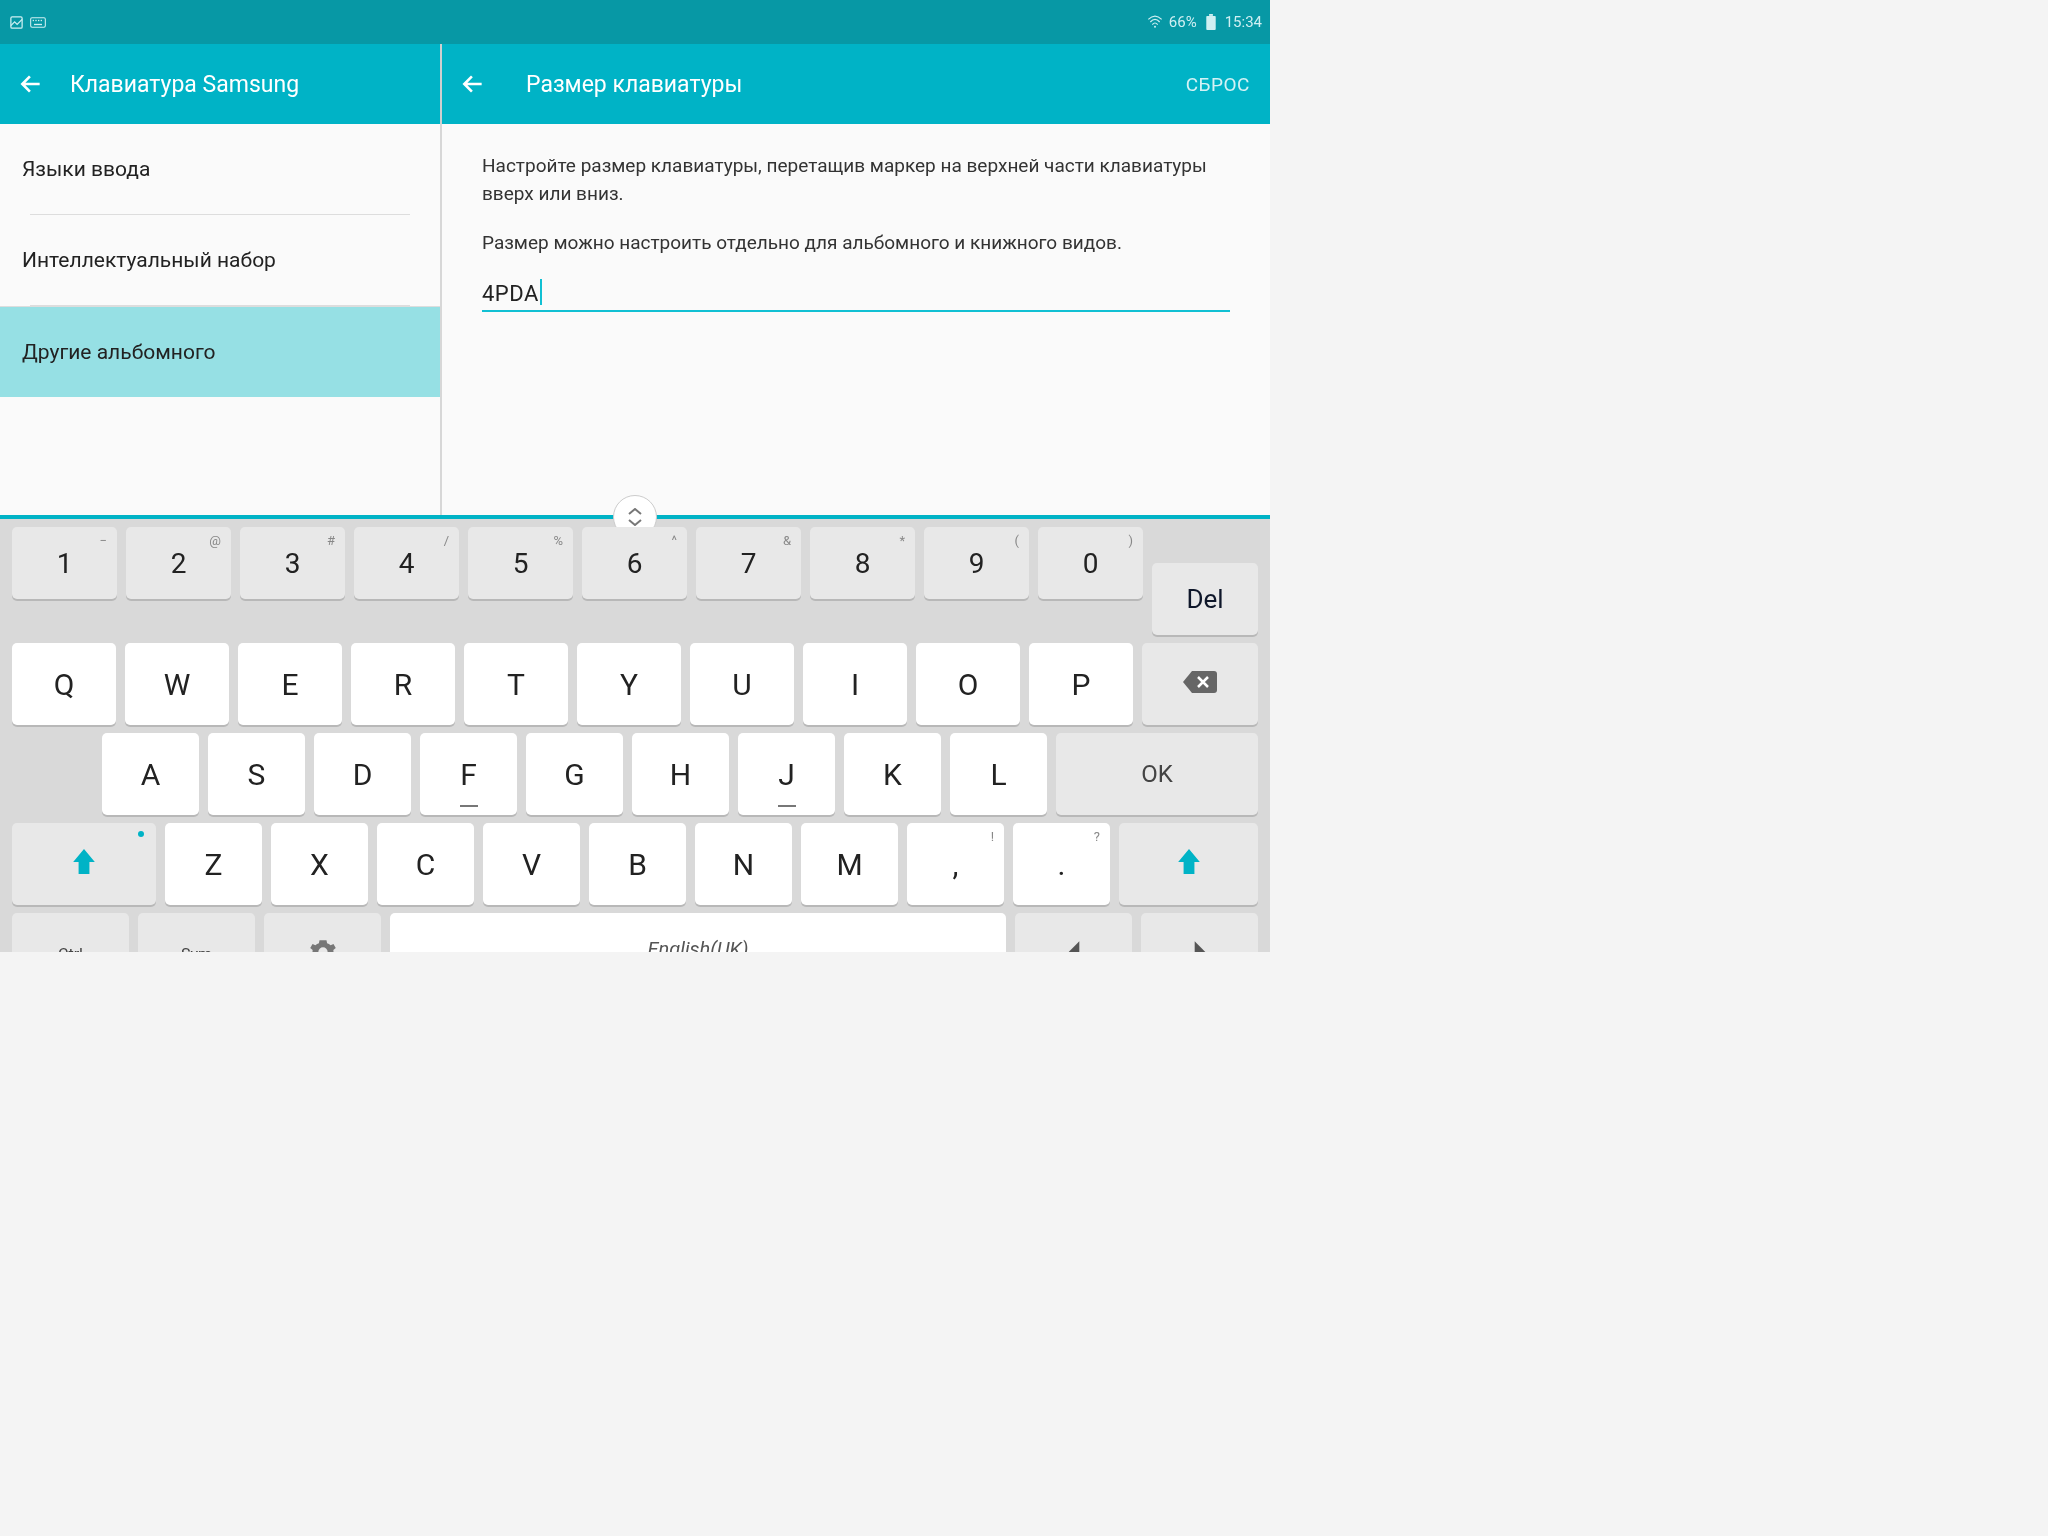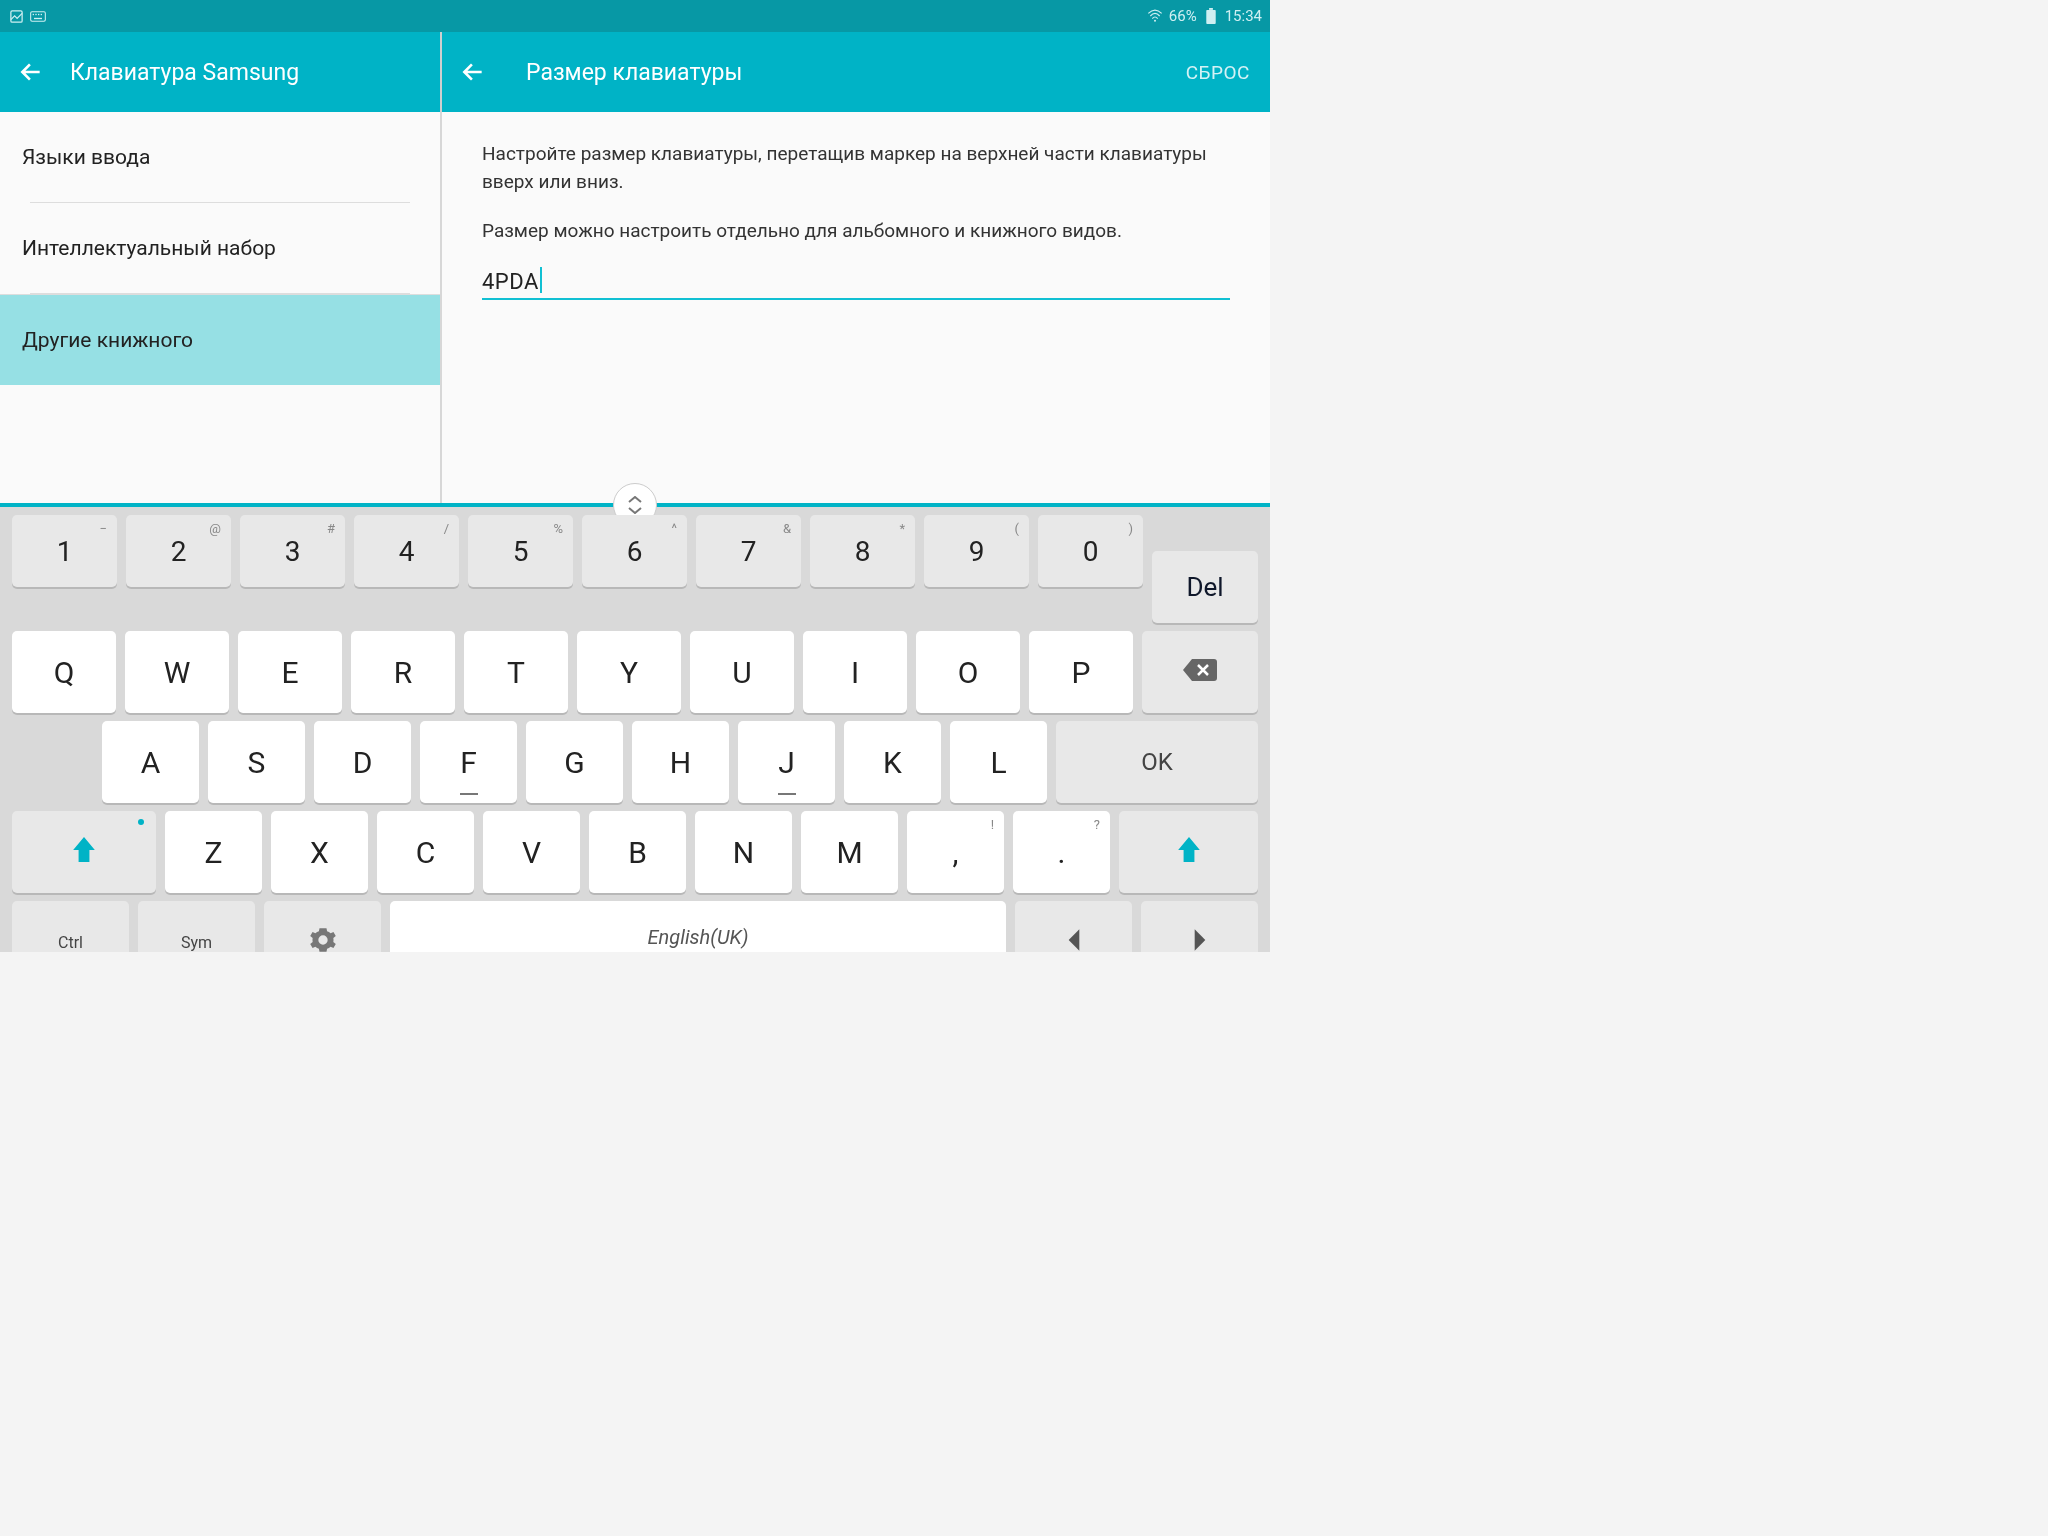--- a/index.html
+++ b/index.html
@@ -1,19 +1,19 @@
 <!DOCTYPE html>
 <html><head>
 <meta charset="utf-8">
 <style>
 * { margin: 0; padding: 0; box-sizing: border-box; font-family: -apple-system, Roboto, Arial, sans-serif; }
 html, body { width: 1270px; height: 952px; overflow: hidden; background: #f4f4f4; }
 
 
-.statusbar { height: 32px; background: #0798a5; display: flex; align-items: center; justify-content: space-between; padding: 0 8px; color: #cfeff2; font-size: 15px; }
+.statusbar { height: 44px; background: #0798a5; display: flex; align-items: center; justify-content: space-between; padding: 0 8px; color: #cfeff2; font-size: 15px; }
 .sb-left { display: flex; gap: 6px; align-items: center; }
 .sb-right { display: flex; gap: 6px; align-items: center; }
 .sb-icon { width: 16px; height: 16px; display: inline-flex; align-items: center; justify-content: center; }
 
 
 .headers { display: flex; height: 80px; }
 .hdr-left { width: 440px; background: #00b3c6; display: flex; align-items: center; padding-left: 18px; gap: 26px; }
 .hdr-left-divider { width: 2px; height: 80px; background: rgba(0,0,0,.15); }
 .hdr-right { flex: 1; background: #00b3c6; display: flex; align-items: center; padding-left: 18px; padding-right: 20px; gap: 40px; }
 .hdr-title { color: #fff; font-size: 23px; font-weight: 400; }
@@ -130,21 +130,21 @@
     <div class="side-item">
         <span>Языки ввода</span>
       </div>
     <div class="side-sep"></div>
     <div class="side-item">
         <span>Интеллектуальный набор</span>
       </div>
     <div class="side-sep"></div>
     <div class="side-sep" style="margin:0"></div>
     <div class="side-item selected">
-        <span>Другие книжного</span>
+        <span>Другие альбомного</span>
       </div>
   </div>
   <div class="content-divider"></div>
   <div class="content">
     <div class="desc">Настройте размер клавиатуры, перетащив маркер на верхней части клавиатуры вверх или вниз.</div>
     <div class="desc">Размер можно настроить отдельно для альбомного и книжного видов.</div>
     <div class="input-wrap">
       <span class="input-text">4PDA</span><span class="cursor"></span>
     </div>
   </div>

